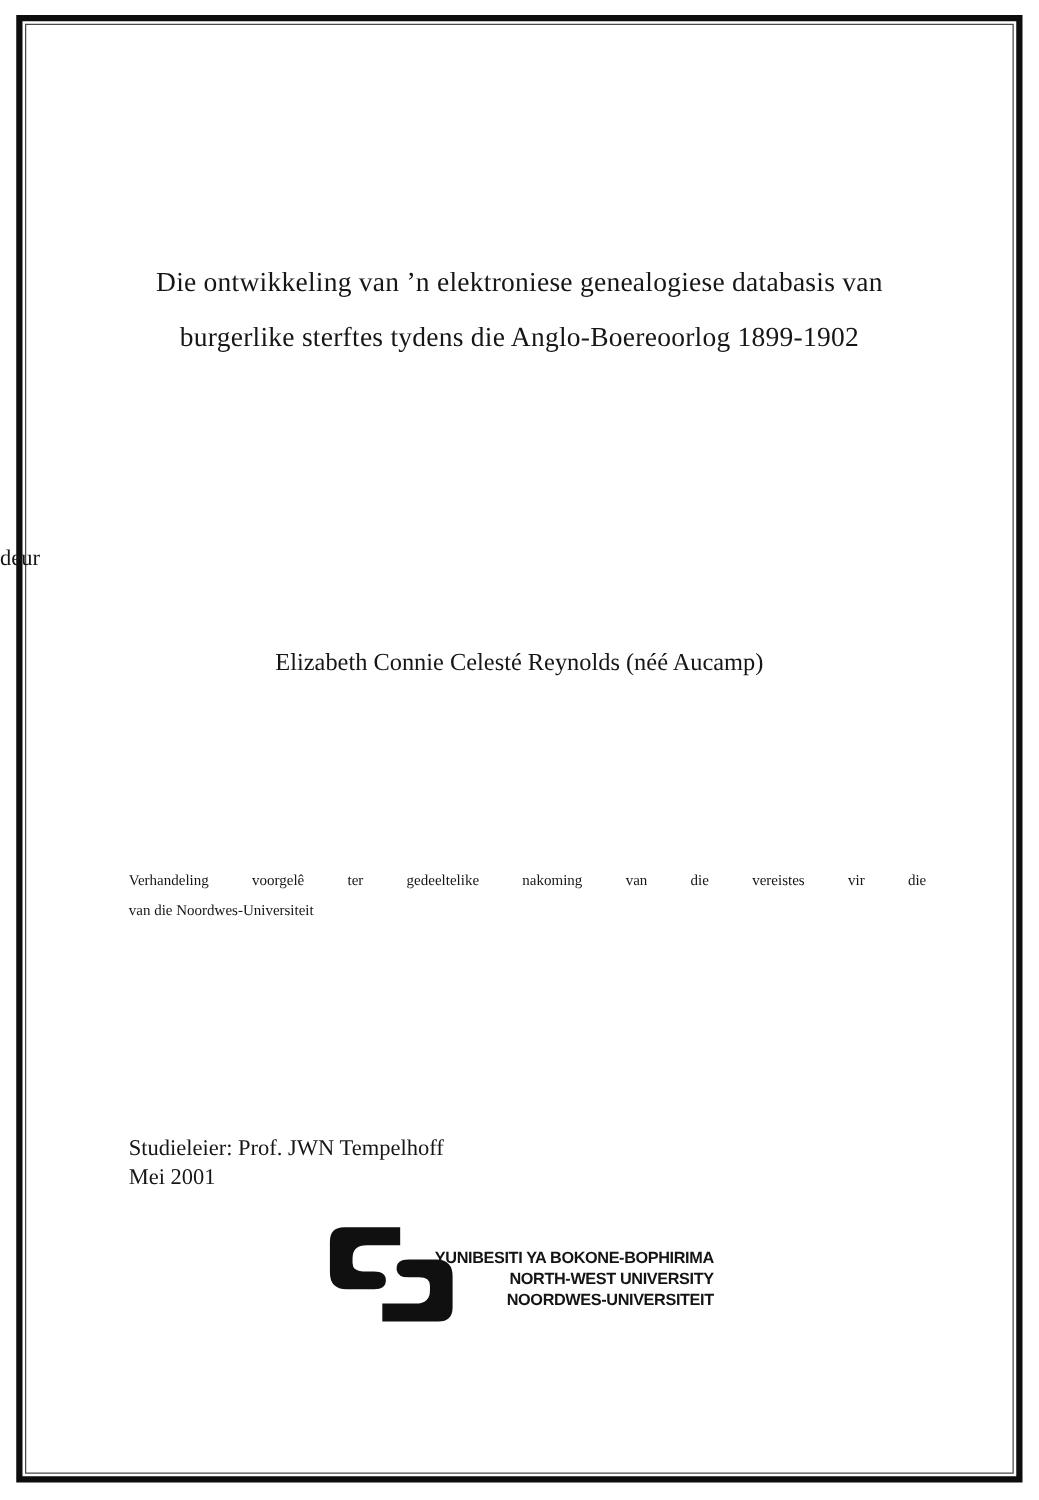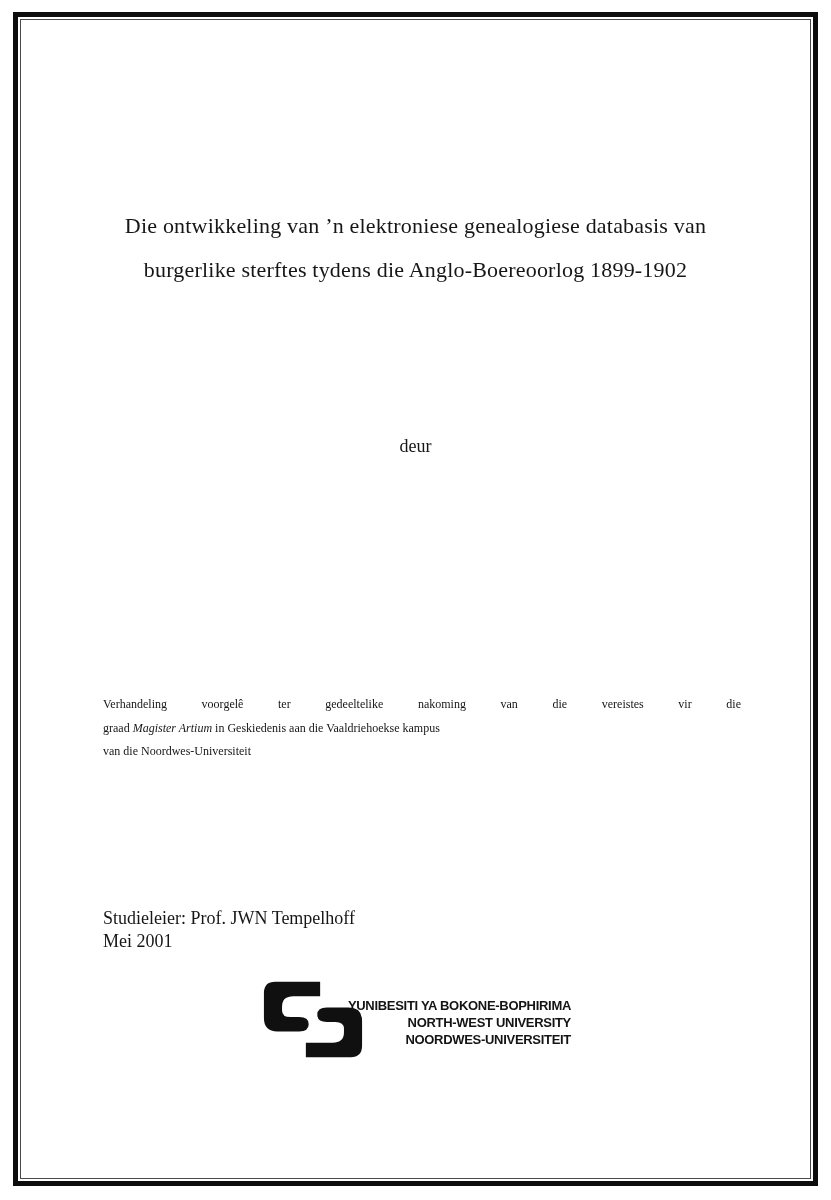--- a/index.html
+++ b/index.html
@@ -30,21 +30,21 @@
     width: 831px;
     text-align: center;
     font-size: 22px;
     line-height: 44px;
     letter-spacing: 0.2px;
   }
   .byline {
     position: absolute;
     left: 0; top: 435px;
     width: 831px;
-    text-align: center;
+    text-align: left;
     font-size: 18px;
     line-height: 22px;
   }
   .author {
     position: absolute;
     left: 0; top: 519px;
     width: 831px;
     text-align: center;
     font-size: 19.5px;
     line-height: 24px;
@@ -101,24 +101,24 @@
     <div class="frame-inner"></div>
   </div>
 
   <div class="title">
     <div>Die ontwikkeling van ’n elektroniese genealogiese databasis van</div>
     <div>burgerlike sterftes tydens die Anglo-Boereoorlog 1899-1902</div>
   </div>
 
   <div class="byline">deur</div>
 
+  <div class="author">Elizabeth Connie Celesté Reynolds (néé Aucamp)</div>
 
   <div class="statement">
     <div class="justified">Verhandeling voorgelê ter gedeeltelike nakoming van die vereistes vir die</div>
-    <div><span>graad </span><span class="italic">Magister Artium</span><span> in Geskiedenis aan die Vaaldriehoekse kampus</span></div>
     <div>van die Noordwes-Universiteit</div>
   </div>
 
   <div class="supervisor-block">
     <div>Studieleier: Prof. JWN Tempelhoff</div>
     <div>Mei 2001</div>
   </div>
 
   <div class="logo-row">
     <svg class="logo-mark" width="110" height="81" viewBox="0 0 115 85" xmlns="http://www.w3.org/2000/svg">

